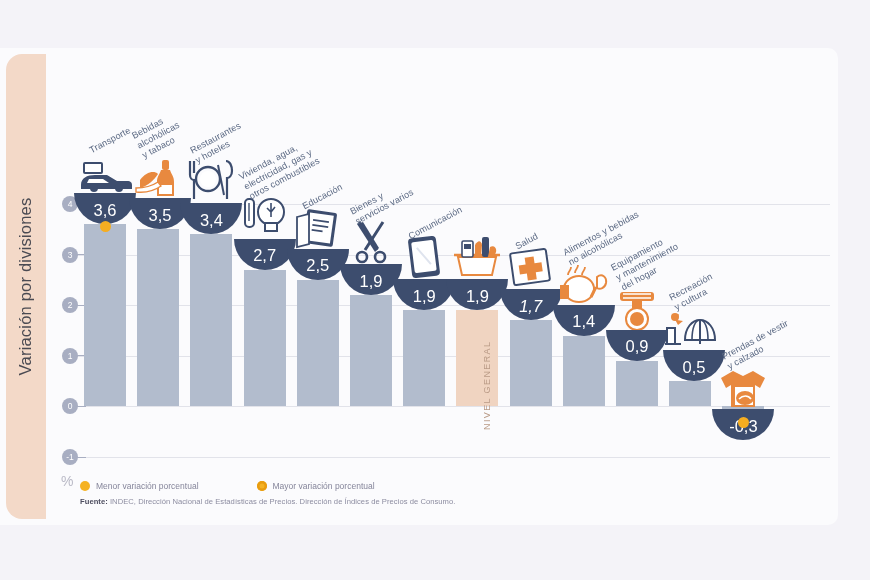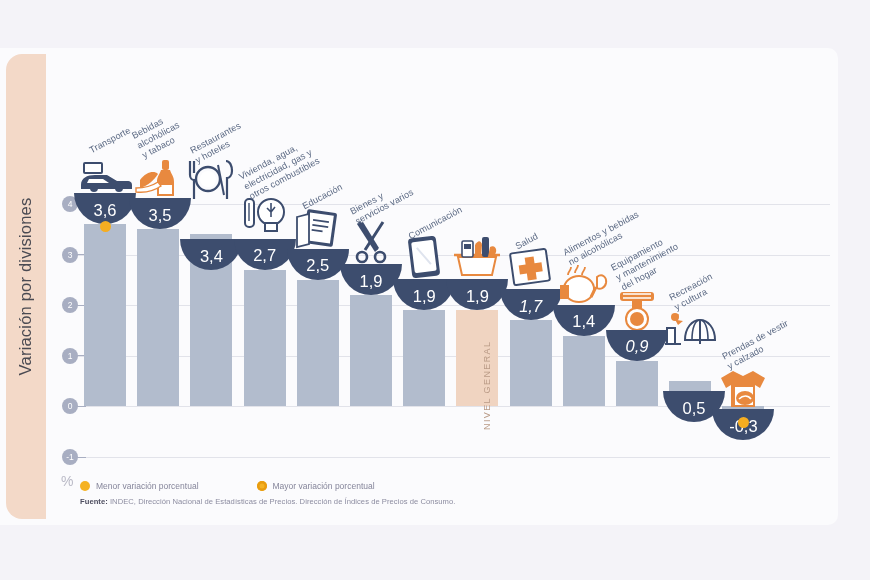--- a/index.html
+++ b/index.html
@@ -221,21 +221,21 @@
       <div class="halo" style="left: 123.4px; top: 119.36px;"></div>
       <div class="icon-wrap" style="left: 118.4px; top: 97.36px; bottom: auto;">
         <svg width="58" height="44" viewBox="0 0 58 44">
           <circle cx="26" cy="20" r="12" fill="none" stroke="#3d4d6e" stroke-width="2.4"></circle>
           <circle cx="26" cy="20" r="8" fill="#ffffff"></circle>
           <path d="M8 2v14c0 3 2 5 4 5v19M8 2v12M12 2v12" stroke="#3d4d6e" stroke-width="2.2" fill="none"></path>
           <path d="M44 2c4 0 6 5 6 10s-3 7-5 7v21" stroke="#3d4d6e" stroke-width="2.2" fill="none"></path>
           <path d="M36 6l6 30" stroke="#3d4d6e" stroke-width="2" fill="none"></path>
         </svg>
       </div>
-      <div class="bowl" style="left: 118.4px; top: 141.36px; margin-top: 36px;">3,4</div>
+      <div class="bowl" style="left: 118.4px; top: 141.36px;">3,4</div>
       <div class="cat-label" style="left: 137.4px; top: 82.36px;">Restaurantes
 y hoteles</div>
       <div class="bar" title="Vivienda, agua, electricidad, gas y otros combustibles: 2,7" style="left: 181.6px; width: 42px; top: 207.78px; height: 136.62px;"></div>
       <div class="halo" style="left: 176.6px; top: 154.78px;"></div>
       <div class="icon-wrap" style="left: 171.6px; top: 132.78px; bottom: auto;">
         <svg width="56" height="44" viewBox="0 0 56 44">
           <circle cx="34" cy="17" r="13" fill="#ffffff" stroke="#3d4d6e" stroke-width="2"></circle>
           <path d="M28 28h12v8H28z" fill="#ffffff" stroke="#3d4d6e" stroke-width="2"></path>
           <path d="M34 8v14M30 13l4 4 4-5" stroke="#3d4d6e" stroke-width="1.6" fill="none"></path>
           <rect x="8" y="4" width="9" height="28" rx="4" fill="#ffffff" stroke="#3d4d6e" stroke-width="2"></rect>
@@ -325,38 +325,38 @@
       <div class="halo" style="left: 549px; top: 245.86px;"></div>
       <div class="icon-wrap" style="left: 544px; top: 223.86px; bottom: auto;">
         <svg width="50" height="42" viewBox="0 0 50 42">
           <rect x="8" y="4" width="34" height="9" rx="3" fill="#e8893f"></rect>
           <path d="M11 6h28M11 10h28" stroke="#ffffff" stroke-width="1.4"></path>
           <rect x="20" y="13" width="10" height="7" fill="#e8893f"></rect>
           <circle cx="25" cy="31" r="11" fill="#ffffff" stroke="#e8893f" stroke-width="2"></circle>
           <circle cx="25" cy="31" r="7" fill="#e8893f"></circle>
         </svg>
       </div>
-      <div class="bowl" style="left: 544px; top: 267.86px; font-style: italic;">0,9</div>
+      <div class="bowl" style="left: 544px; top: 267.86px;">0,9</div>
       <div class="cat-label" style="left: 563px; top: 197.86px;">Equipamiento
 y mantenimiento
 del hogar</div>
       <div class="bar" title="Recreación y cultura: 0,5" style="left: 607.2px; width: 42px; top: 319.1px; height: 25.3px;"></div>
       <div class="halo" style="left: 602.2px; top: 266.1px;"></div>
       <div class="icon-wrap" style="left: 597.2px; top: 244.1px; bottom: auto;">
         <svg width="58" height="44" viewBox="0 0 58 44">
           <path d="M10 6l3 5 5-3-2 6 6 1-5 4" fill="#e8893f"></path>
           <circle cx="14" cy="11" r="4" fill="#e8893f"></circle>
           <path d="M24 34c0-12 7-20 15-20s15 8 15 20z" fill="#ffffff" stroke="#3d4d6e" stroke-width="2"></path>
           <path d="M39 14v24" stroke="#3d4d6e" stroke-width="2"></path>
           <path d="M31 34c0-12 3-20 8-20M47 34c0-12-3-20-8-20" stroke="#3d4d6e" stroke-width="1.6" fill="none"></path>
           <path d="M6 22h8v16H6z" fill="#ffffff" stroke="#3d4d6e" stroke-width="2"></path>
           <path d="M4 38h16" stroke="#3d4d6e" stroke-width="2"></path>
         </svg>
       </div>
-      <div class="bowl" style="left: 601px; top: 288.1px; margin-top: 41px;">0,5</div>
+      <div class="bowl" style="left: 601px; top: 288.1px;">0,5</div>
       <div class="cat-label" style="left: 616.2px; top: 229.1px;">Recreación
 y cultura</div>
       <div class="bar" title="Prendas de vestir y calzado: -0,3" style="left: 660.4px; width: 42px; top: 344.4px; height: 15.18px;"></div>
       <div class="halo" style="left: 655.4px; top: 325.4px;"></div>
       <div class="icon-wrap" style="left: 650.4px; top: 303.4px; bottom: auto;">
         <svg width="56" height="42" viewBox="0 0 56 42">
           <path d="M18 4l10 5 10-5 12 7-5 10-5-3v22H16V18l-5 3-5-10z" fill="#e8893f"></path>
           <path d="M20 20h18v18H20z" fill="#ffffff"></path>
           <ellipse cx="30" cy="31" rx="9" ry="7" fill="#e8893f"></ellipse>
           <path d="M24 32c4-4 9-4 12 0" stroke="#ffffff" stroke-width="1.6" fill="none"></path>

